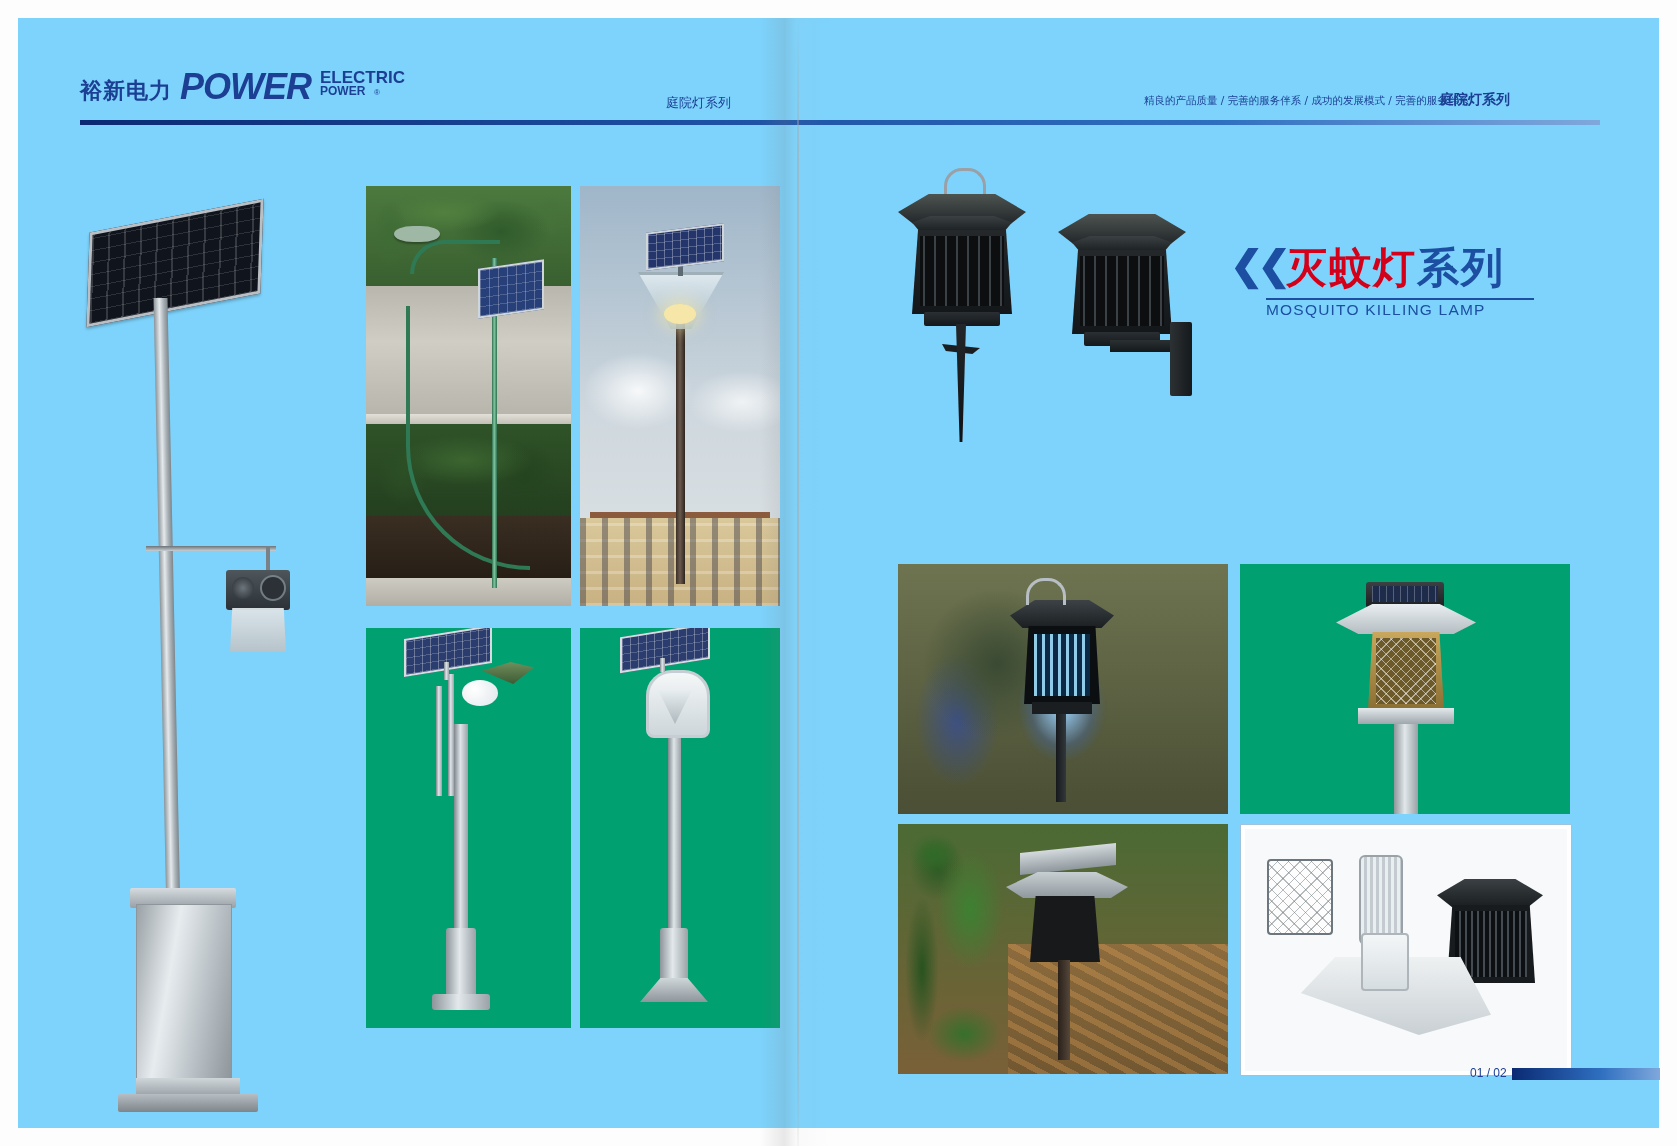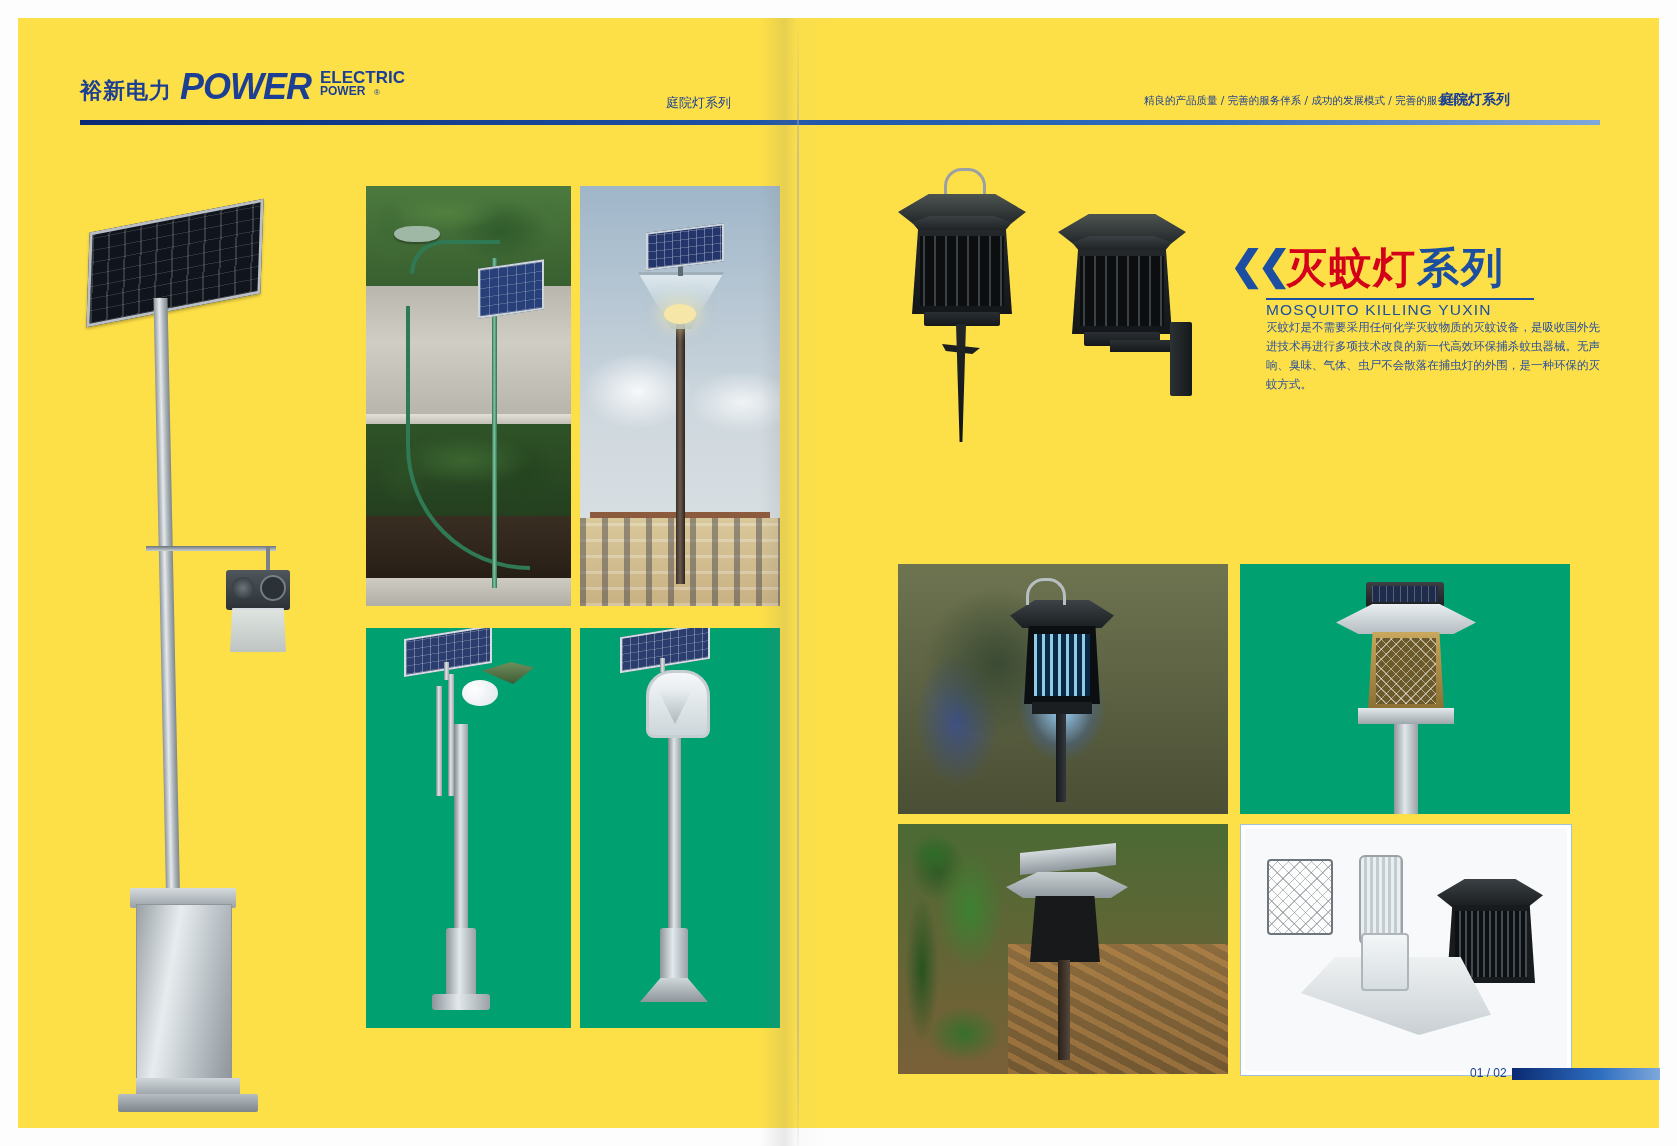--- a/index.html
+++ b/index.html
@@ -10,21 +10,21 @@
     overflow:hidden;
     position:relative;
   }
   .page{
     position:absolute;left:0;top:0;width:1677px;height:1146px;
     background:#fdfdfd;
   }
   
   .spread{
     position:absolute;left:18px;top:18px;width:1641px;height:1110px;
-    background:#fde047;
+    background:#7dd3fc;
   }
 
   
   .hdr{
     position:absolute;left:40px;top:40px;width:1560px;height:62px;
   }
   .logo-cn{
     position:absolute;left:22px;top:18px;
     font-size:22px;font-weight:bold;color:#1c3f94;letter-spacing:1px;
     font-family:"DejaVu Sans", sans-serif;
@@ -446,24 +446,23 @@
         <div class="lant-body"></div>
         <div class="lant-foot"></div>
       </div>
       <div class="wallarm"></div>
       <div class="wallplate"></div>
     </div>
 
     <div class="mk-title">
       <span class="mk-chev">❮❮</span><span class="mk-cn"><span class="red">灭蚊灯</span><span>系列</span></span>
       <div class="mk-rule"></div>
-      <div class="mk-en">MOSQUITO KILLING YUXIN</div>
-    </div>
-
-    <div class="mk-body">灭蚊灯是不需要采用任何化学灭蚊物质的灭蚊设备，是吸收国外先进技术再进行多项技术改良的新一代高效环保捕杀蚊虫器械。无声响、臭味、气体、虫尸不会散落在捕虫灯的外围，是一种环保的灭蚊方式。</div>
+      <div class="mk-en">MOSQUITO KILLING LAMP</div>
+    </div>
+
 
     <div class="ph rp1">
       <div class="bg"></div>
       <div class="glow"></div>
       <div style="position:absolute;left:112px;top:36px;width:104px;height:28px;background:linear-gradient(180deg,#3c4246,#1b1f22);clip-path:polygon(12% 100%,0 55%,24% 0,76% 0,100% 55%,88% 100%);"></div>
       <div style="position:absolute;left:128px;top:14px;width:34px;height:24px;border:3px solid #b8bfc4;border-bottom:none;border-radius:18px 18px 0 0;"></div>
       <div style="position:absolute;left:126px;top:62px;width:76px;height:78px;background:#0c0f12;clip-path:polygon(6% 0,94% 0,100% 100%,0 100%);"></div>
       <div style="position:absolute;left:136px;top:70px;width:56px;height:62px;background:repeating-linear-gradient(90deg,#9fe0ff 0 3px,#0b2b4a 3px 8px);opacity:.9;"></div>
       <div style="position:absolute;left:134px;top:138px;width:60px;height:12px;background:#1a1e21;"></div>
       <div style="position:absolute;left:158px;top:150px;width:10px;height:88px;background:linear-gradient(90deg,#16191c,#33383c);"></div>

